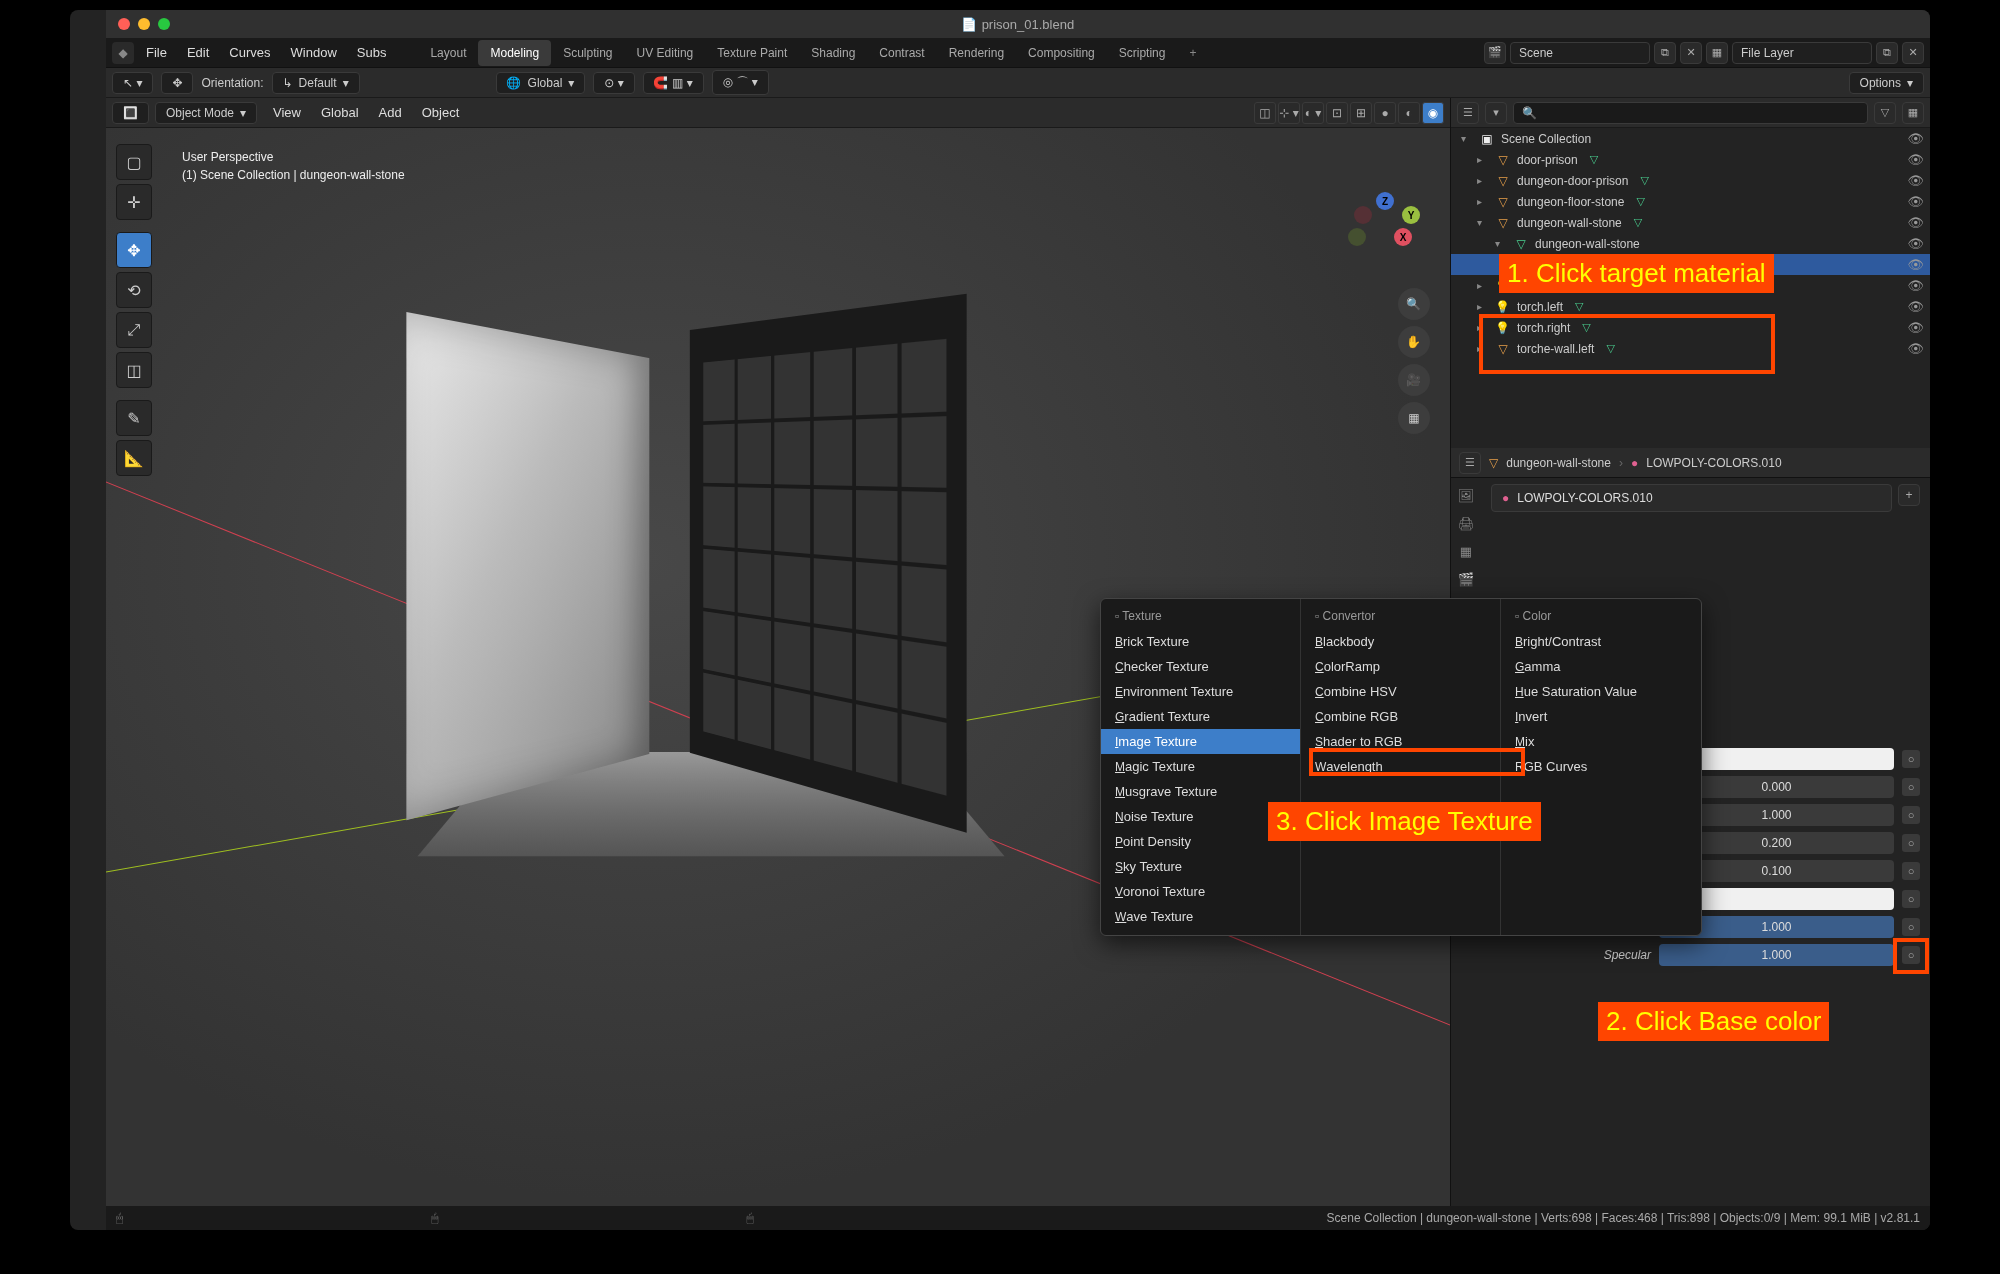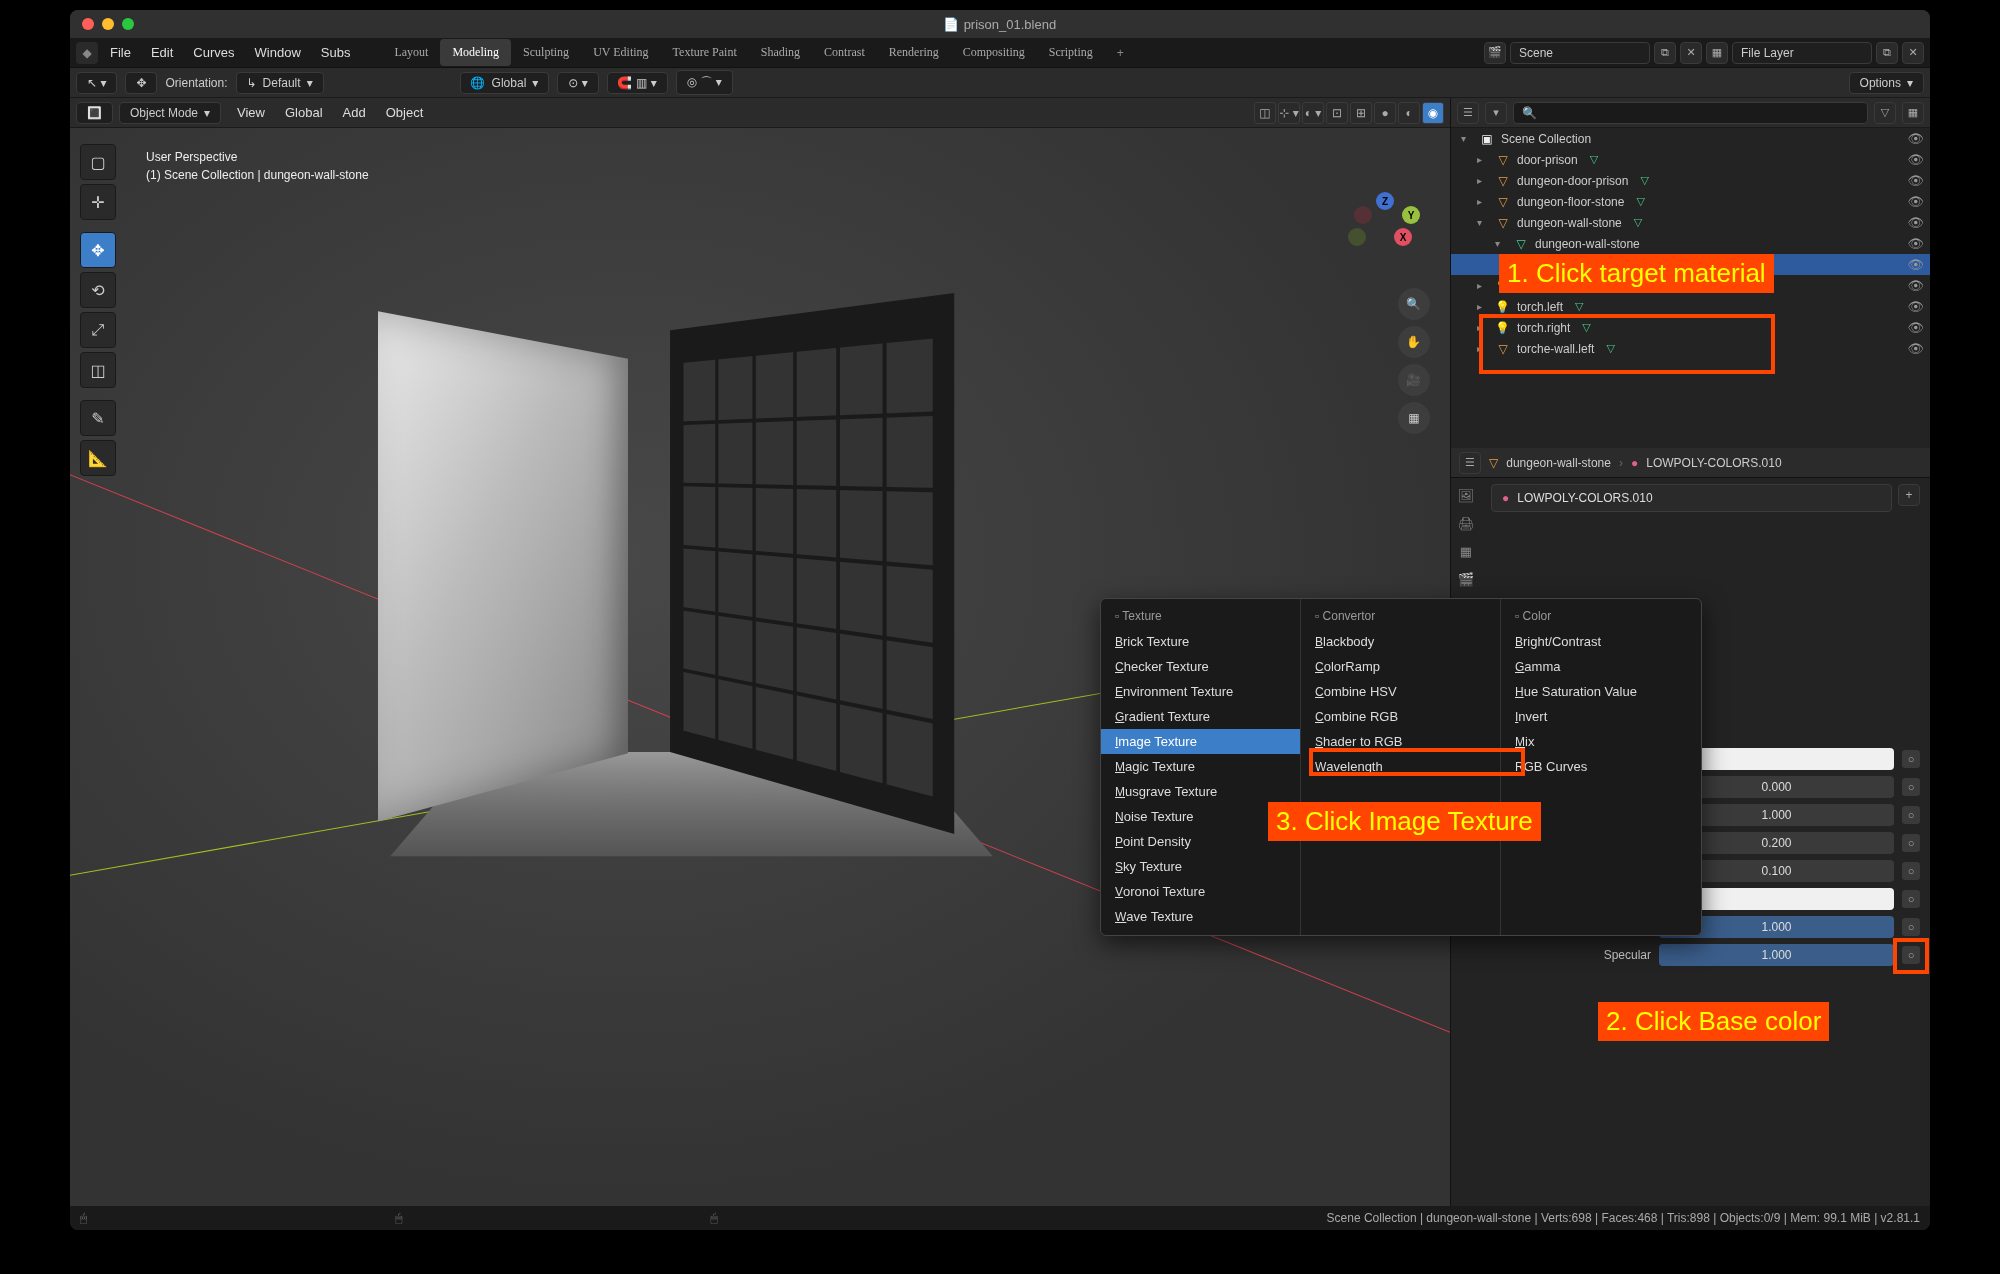--- a/index.html
+++ b/index.html
@@ -1,29 +1,29 @@
 <!DOCTYPE html>
 <html><head>
 <meta charset="utf-8">
 <style>
   * { margin: 0; padding: 0; box-sizing: border-box; font-family: -apple-system, sans-serif; font-size: 12px; }
   body { background: #000; width: 2000px; height: 1274px; position: relative; overflow: hidden; }
-  .window { position: absolute; left: 70px; top: 10px; width: 1860px; height: 1220px; background: #232323; border-radius: 8px; overflow: hidden; box-shadow: 0 20px 60px rgba(0,0,0,0.6); }
+  .window { position: absolute; left: 70px; top: 10px; width: 1860px; height: 1220px; background: #232323; border-radius: 8px; overflow: hidden; box-shadow: 0 20px 60px rgba(0,0,0,0.6); padding-left: 36px; }
   .titlebar { height: 28px; background: #303030; display: flex; align-items: center; padding: 0 12px; position: relative; }
   .traffic { display: flex; gap: 8px; }
   .traffic span { width: 12px; height: 12px; border-radius: 50%; }
   .tc-red { background: #ff5f57; } .tc-yellow { background: #febc2e; } .tc-green { background: #28c840; }
   .title-text { position: absolute; left: 50%; transform: translateX(-50%); color: #aaa; font-size: 13px; }
   .title-text::before { content: "📄 "; }
 
   .menubar { height: 30px; background: #1a1a1a; display: flex; align-items: center; gap: 2px; padding: 0 6px; border-bottom: 1px solid #111; }
   .logo { width: 22px; height: 22px; background: #2a2a2a; border-radius: 4px; color: #888; display: flex; align-items: center; justify-content: center; }
   .menu-item { color: #ddd; padding: 4px 10px; font-size: 13px; }
   .tabs { display: flex; margin-left: 20px; gap: 0; }
-  .tab { color: #aaa; padding: 6px 12px; font-size: 12px; border-radius: 4px; font-family: Liberation Serif, serif; }
+  .tab { color: #aaa; padding: 6px 12px; font-size: 12px; border-radius: 4px; }
   .tab.active { background: #3a3a3a; color: #fff; }
   .tab-add { color: #888; padding: 6px 10px; }
   .scene-picker { margin-left: auto; display: flex; gap: 4px; align-items: center; }
   .scene-field { background: #1f1f1f; border: 1px solid #3a3a3a; padding: 3px 8px; color: #ccc; border-radius: 4px; display: flex; align-items: center; gap: 6px; min-width: 140px; }
   .icon-btn { background: #2a2a2a; border: 1px solid #3a3a3a; width: 22px; height: 22px; border-radius: 4px; color: #aaa; display: flex; align-items: center; justify-content: center; font-size: 11px; }
 
   .toolbar2 { height: 30px; background: #2b2b2b; display: flex; align-items: center; padding: 0 6px; gap: 8px; border-bottom: 1px solid #1a1a1a; }
   .pill { background: #1f1f1f; border: 1px solid #3a3a3a; padding: 3px 10px; color: #ccc; border-radius: 4px; display: flex; align-items: center; gap: 6px; }
   .toolbar2 .right { margin-left: auto; display: flex; gap: 4px; }
 
@@ -75,21 +75,21 @@
   .prop-header { height: 30px; background: #2b2b2b; display: flex; align-items: center; padding: 0 8px; gap: 8px; color: #ccc; border-bottom: 1px solid #111; }
   .prop-crumb { font-size: 12px; color: #ccc; }
   .prop-body { flex: 1; display: flex; }
   .prop-tabs { width: 30px; background: #232323; display: flex; flex-direction: column; padding-top: 4px; gap: 2px; }
   .ptab { width: 26px; height: 26px; margin: 0 auto; border-radius: 4px; color: #888; display: flex; align-items: center; justify-content: center; font-size: 13px; }
   .ptab.active { background: #3a3a3a; color: #e06090; }
   .prop-content { flex: 1; padding: 6px 10px; overflow: auto; }
   .mat-slot { background: #2a2a2a; border: 1px solid #3a3a3a; border-radius: 4px; padding: 6px 10px; color: #ddd; display: flex; align-items: center; gap: 8px; }
   .add-sq { width: 22px; height: 22px; background: #2a2a2a; border: 1px solid #3a3a3a; border-radius: 4px; color: #aaa; display: flex; align-items: center; justify-content: center; }
   .prop-row { display: flex; align-items: center; margin-top: 6px; gap: 8px; }
-  .prop-label { width: 160px; text-align: right; color: #ccc; }
+  .prop-label { width: 160px; text-align: right; color: #ccc; font-style: italic; }
   .prop-field { flex: 1; background: #3a3a3a; border-radius: 4px; height: 22px; color: #ddd; display: flex; align-items: center; justify-content: center; }
   .prop-field.color { background: #f0f0f0; }
   .prop-field.blue { background: #3a5d8a; }
   .dot-btn { width: 18px; height: 18px; background: #3a3a3a; border-radius: 3px; color: #aaa; display: flex; align-items: center; justify-content: center; font-size: 11px; }
 
   
   .context-menu { position: absolute; display: flex; background: #1a1a1a; border: 1px solid #444; border-radius: 6px; box-shadow: 0 8px 24px rgba(0,0,0,0.6); overflow: hidden; }
   .ctx-col { width: 200px; padding: 6px 0; border-right: 1px solid #333; }
   .ctx-col:last-child { border-right: none; }
   .ctx-header { color: #999; padding: 4px 14px 6px; font-size: 12px; display: flex; align-items: center; gap: 6px; }

